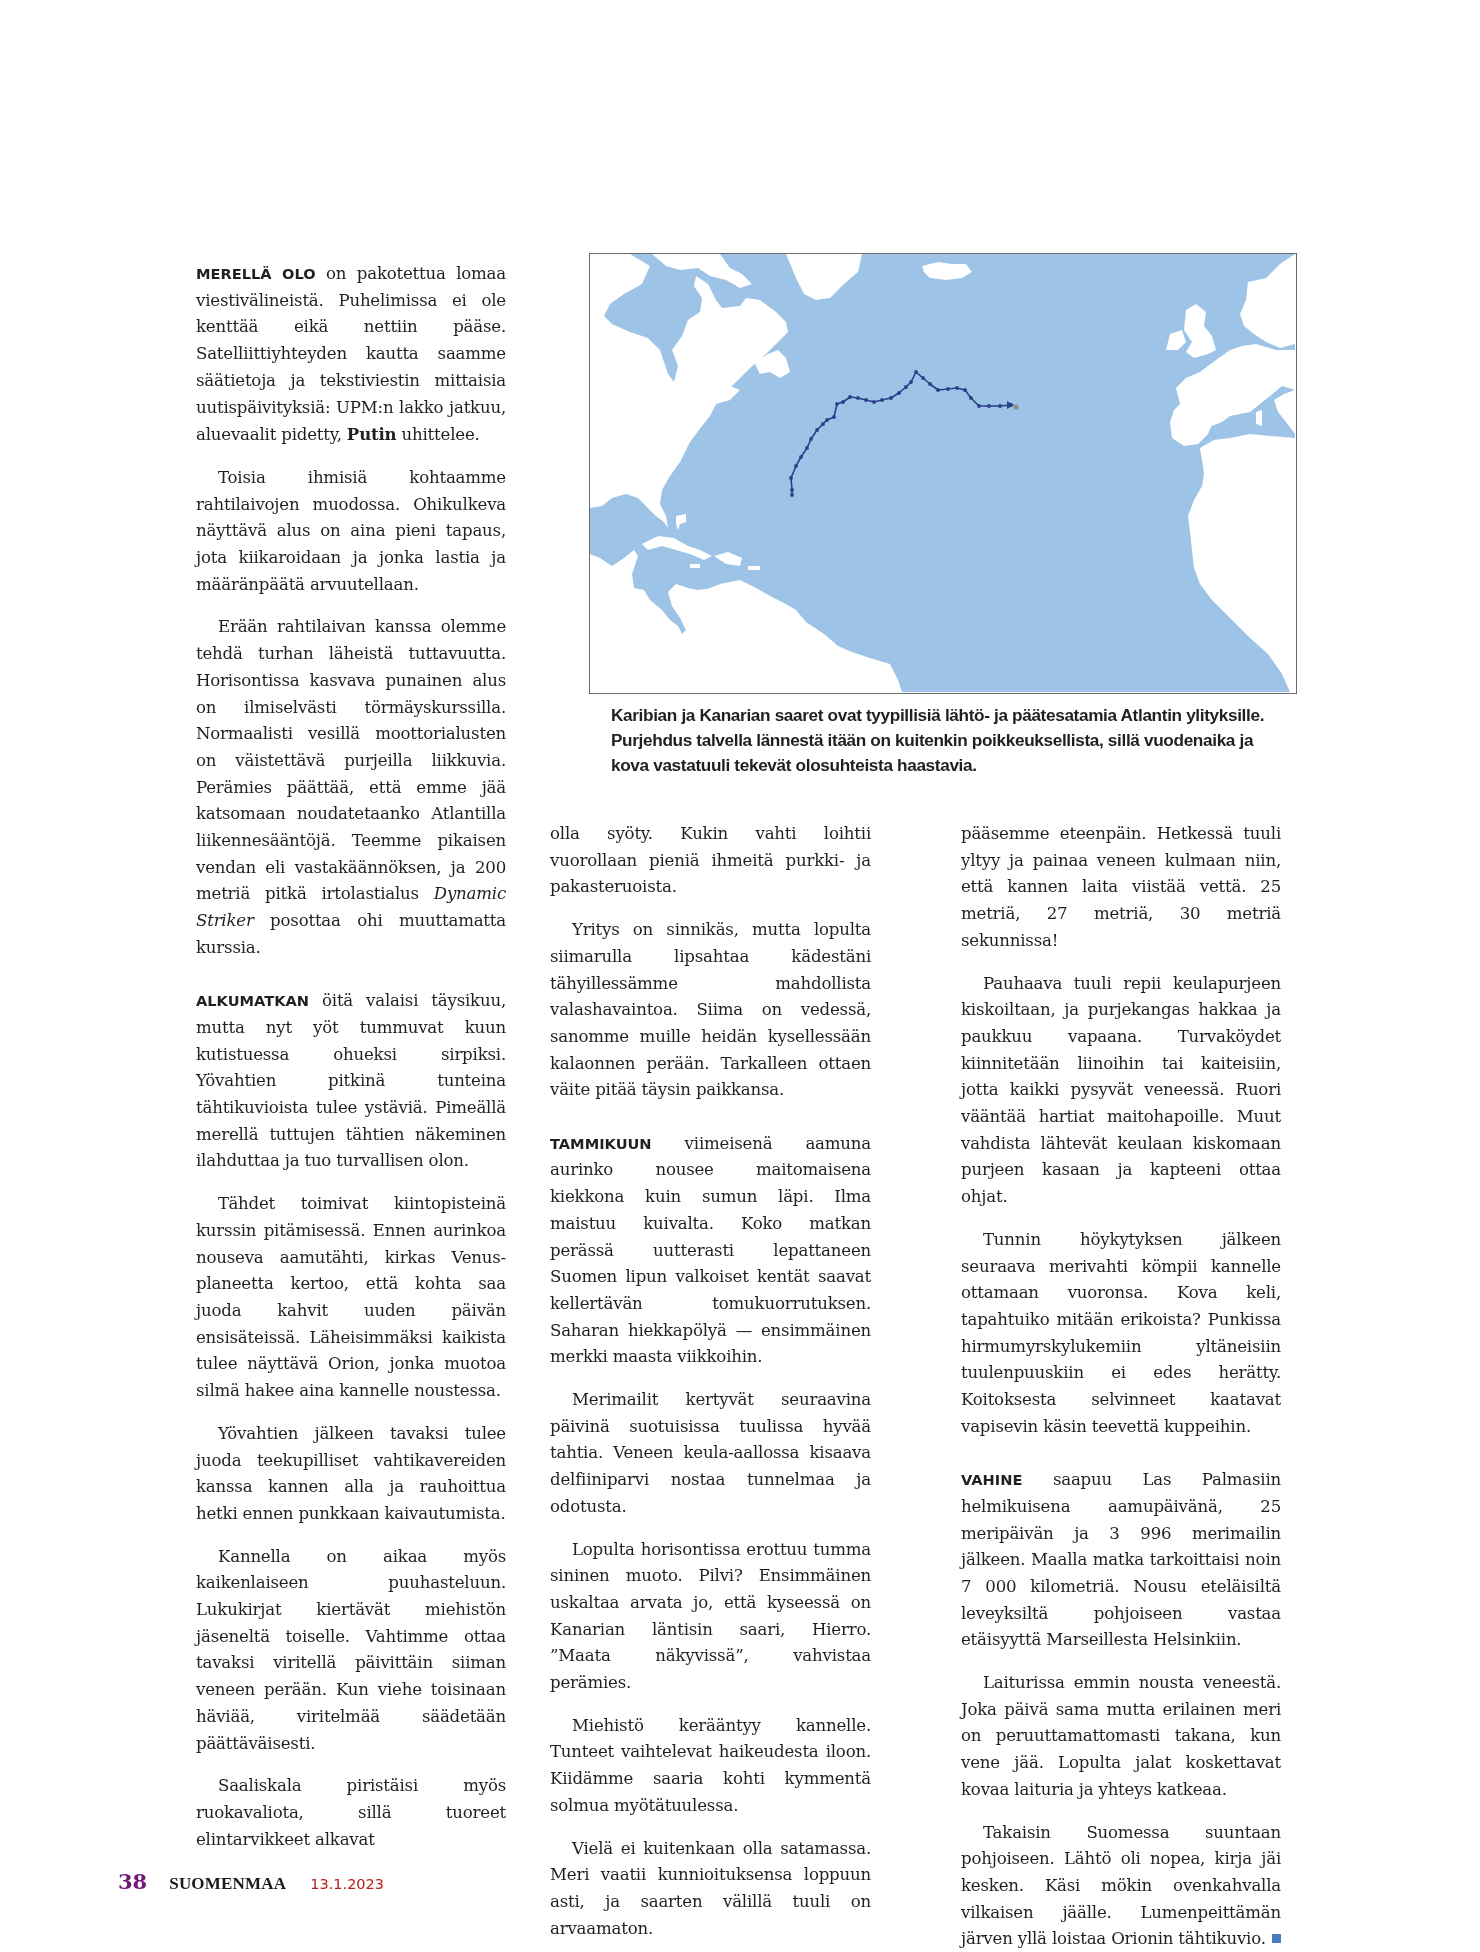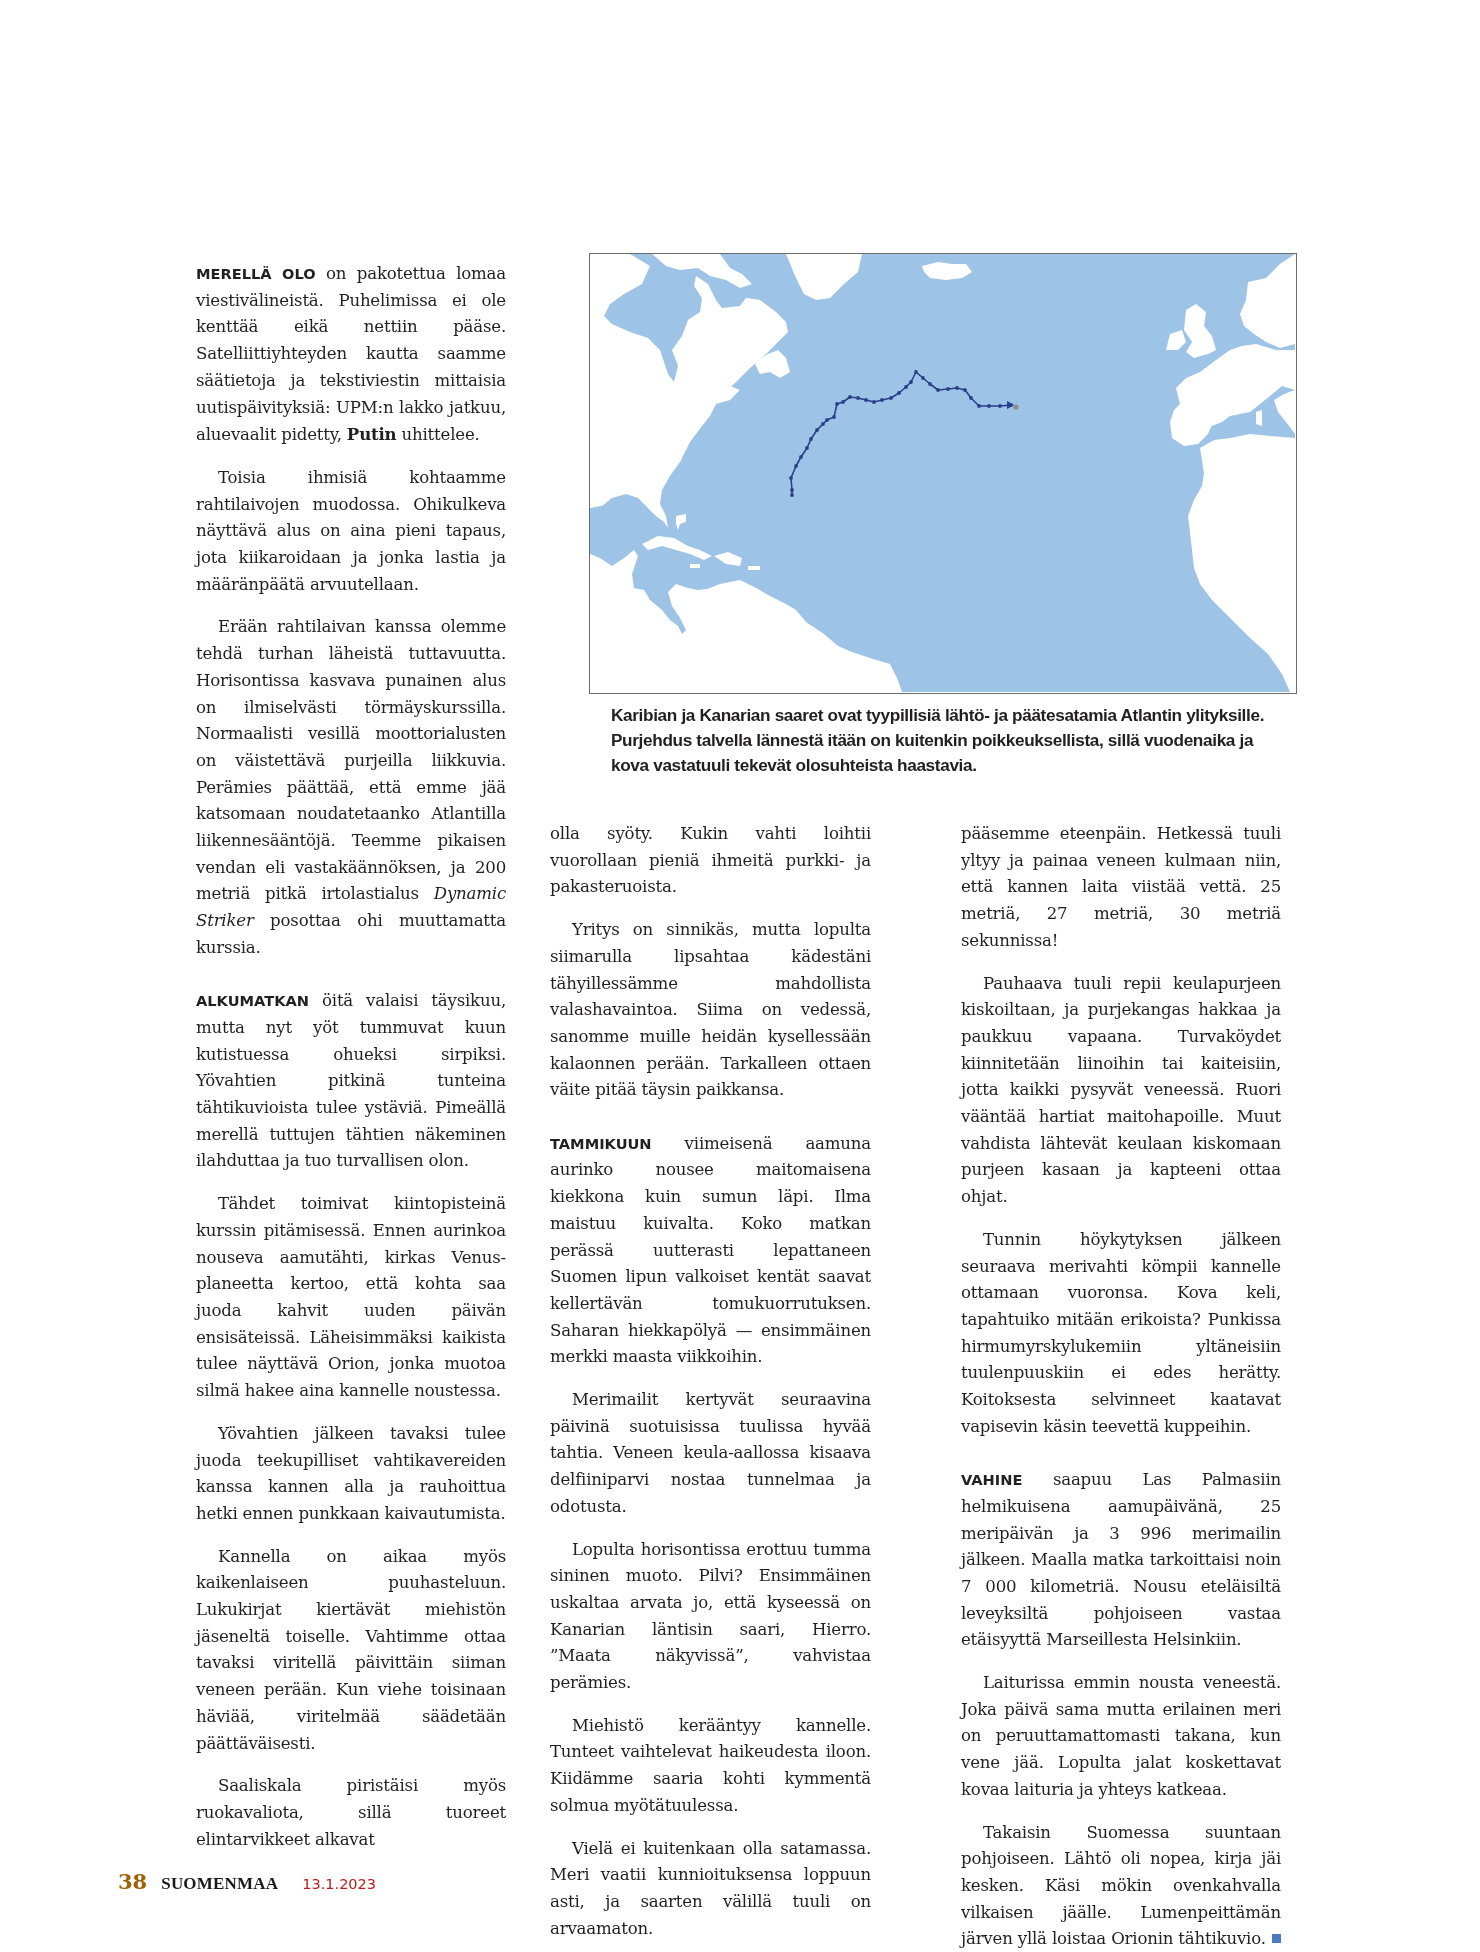--- a/index.html
+++ b/index.html
@@ -10,22 +10,22 @@
   .col p.gap { margin-top:26.7px; }
   .lead { font-family:"DejaVu Sans","Liberation Sans",sans-serif; font-weight:bold; font-size:14.6px; letter-spacing:0; }
   #col1 { left:180px; top:245px; width:342px; }
   #col2 { left:534px; top:805px; width:353px; }
   #col3 { left:945px; top:805px; width:352px; }
   #map { position:absolute; left:589px; top:253px; width:708px; height:441px; border:1.5px solid #6b6b6b; box-sizing:border-box; background:#ffffff; overflow:hidden; }
   #map svg { display:block; }
   #caption { position:absolute; left:583px; top:703px; width:720px; font-family:"Liberation Sans","DejaVu Sans",sans-serif; font-weight:bold; font-size:17.2px; line-height:25px; color:#231f20; letter-spacing:-0.35px;margin-left:28px; }
   #caption span { display:block; white-space:nowrap; }
   #footer { position:absolute; left:118px; top:1869px; font-size:18px; display:flex; align-items:baseline; gap:14px; }
-  .pg { font-family:"DejaVu Serif","Liberation Serif",serif; font-weight:bold; font-size:21px; color:#a16207; }
-  .mast { font-family:"Liberation Serif","DejaVu Serif",serif; font-weight:bold; font-size:17px; color:#1a1a1a; letter-spacing:0.2px; margin-left:0; }
+  .pg { font-family:"DejaVu Serif","Liberation Serif",serif; font-weight:bold; font-size:21px; color:#701a75; }
+  .mast { font-family:"Liberation Serif","DejaVu Serif",serif; font-weight:bold; font-size:17px; color:#1a1a1a; letter-spacing:0.2px; margin-left:8px; }
   .date { font-family:"DejaVu Sans","Liberation Sans",sans-serif; font-size:14.5px; color:#b91c1c; margin-left:10px;text-align:center; }
   .endmark { display:inline-block; width:9px; height:9px; background:#4a7bbf; margin-left:6px; vertical-align:1px; }
 </style>
 </head>
 <body>
 
 <div id="col1" class="col">
     <p class="first"><span class="lead">MERELLÄ OLO</span><span> on pakotettua lomaa viestivälineistä. Puhelimissa ei ole kenttää eikä nettiin pääse. Satelliittiyhteyden kautta saamme säätietoja ja tekstiviestin mittaisia uutispäivityksiä: UPM:n lakko jatkuu, aluevaalit pidetty, </span><b>Putin</b><span> uhittelee.</span></p>
     <p><span>Toisia ihmisiä kohtaamme rahtilaivojen muodossa. Ohikulkeva näyttävä alus on aina pieni tapaus, jota kiikaroidaan ja jonka lastia ja määränpäätä arvuutellaan.</span></p>
     <p><span>Erään rahtilaivan kanssa olemme tehdä turhan läheistä tuttavuutta. Horisontissa kasvava punainen alus on ilmiselvästi törmäyskurssilla. Normaalisti vesillä moottorialusten on väistettävä purjeilla liikkuvia. Perämies päättää, että emme jää katsomaan noudatetaanko Atlantilla liikennesääntöjä. Teemme pikaisen vendan eli vastakäännöksen, ja 200 metriä pitkä irtolastialus </span><i>Dynamic Striker</i><span> posottaa ohi muuttamatta kurssia.</span></p>

